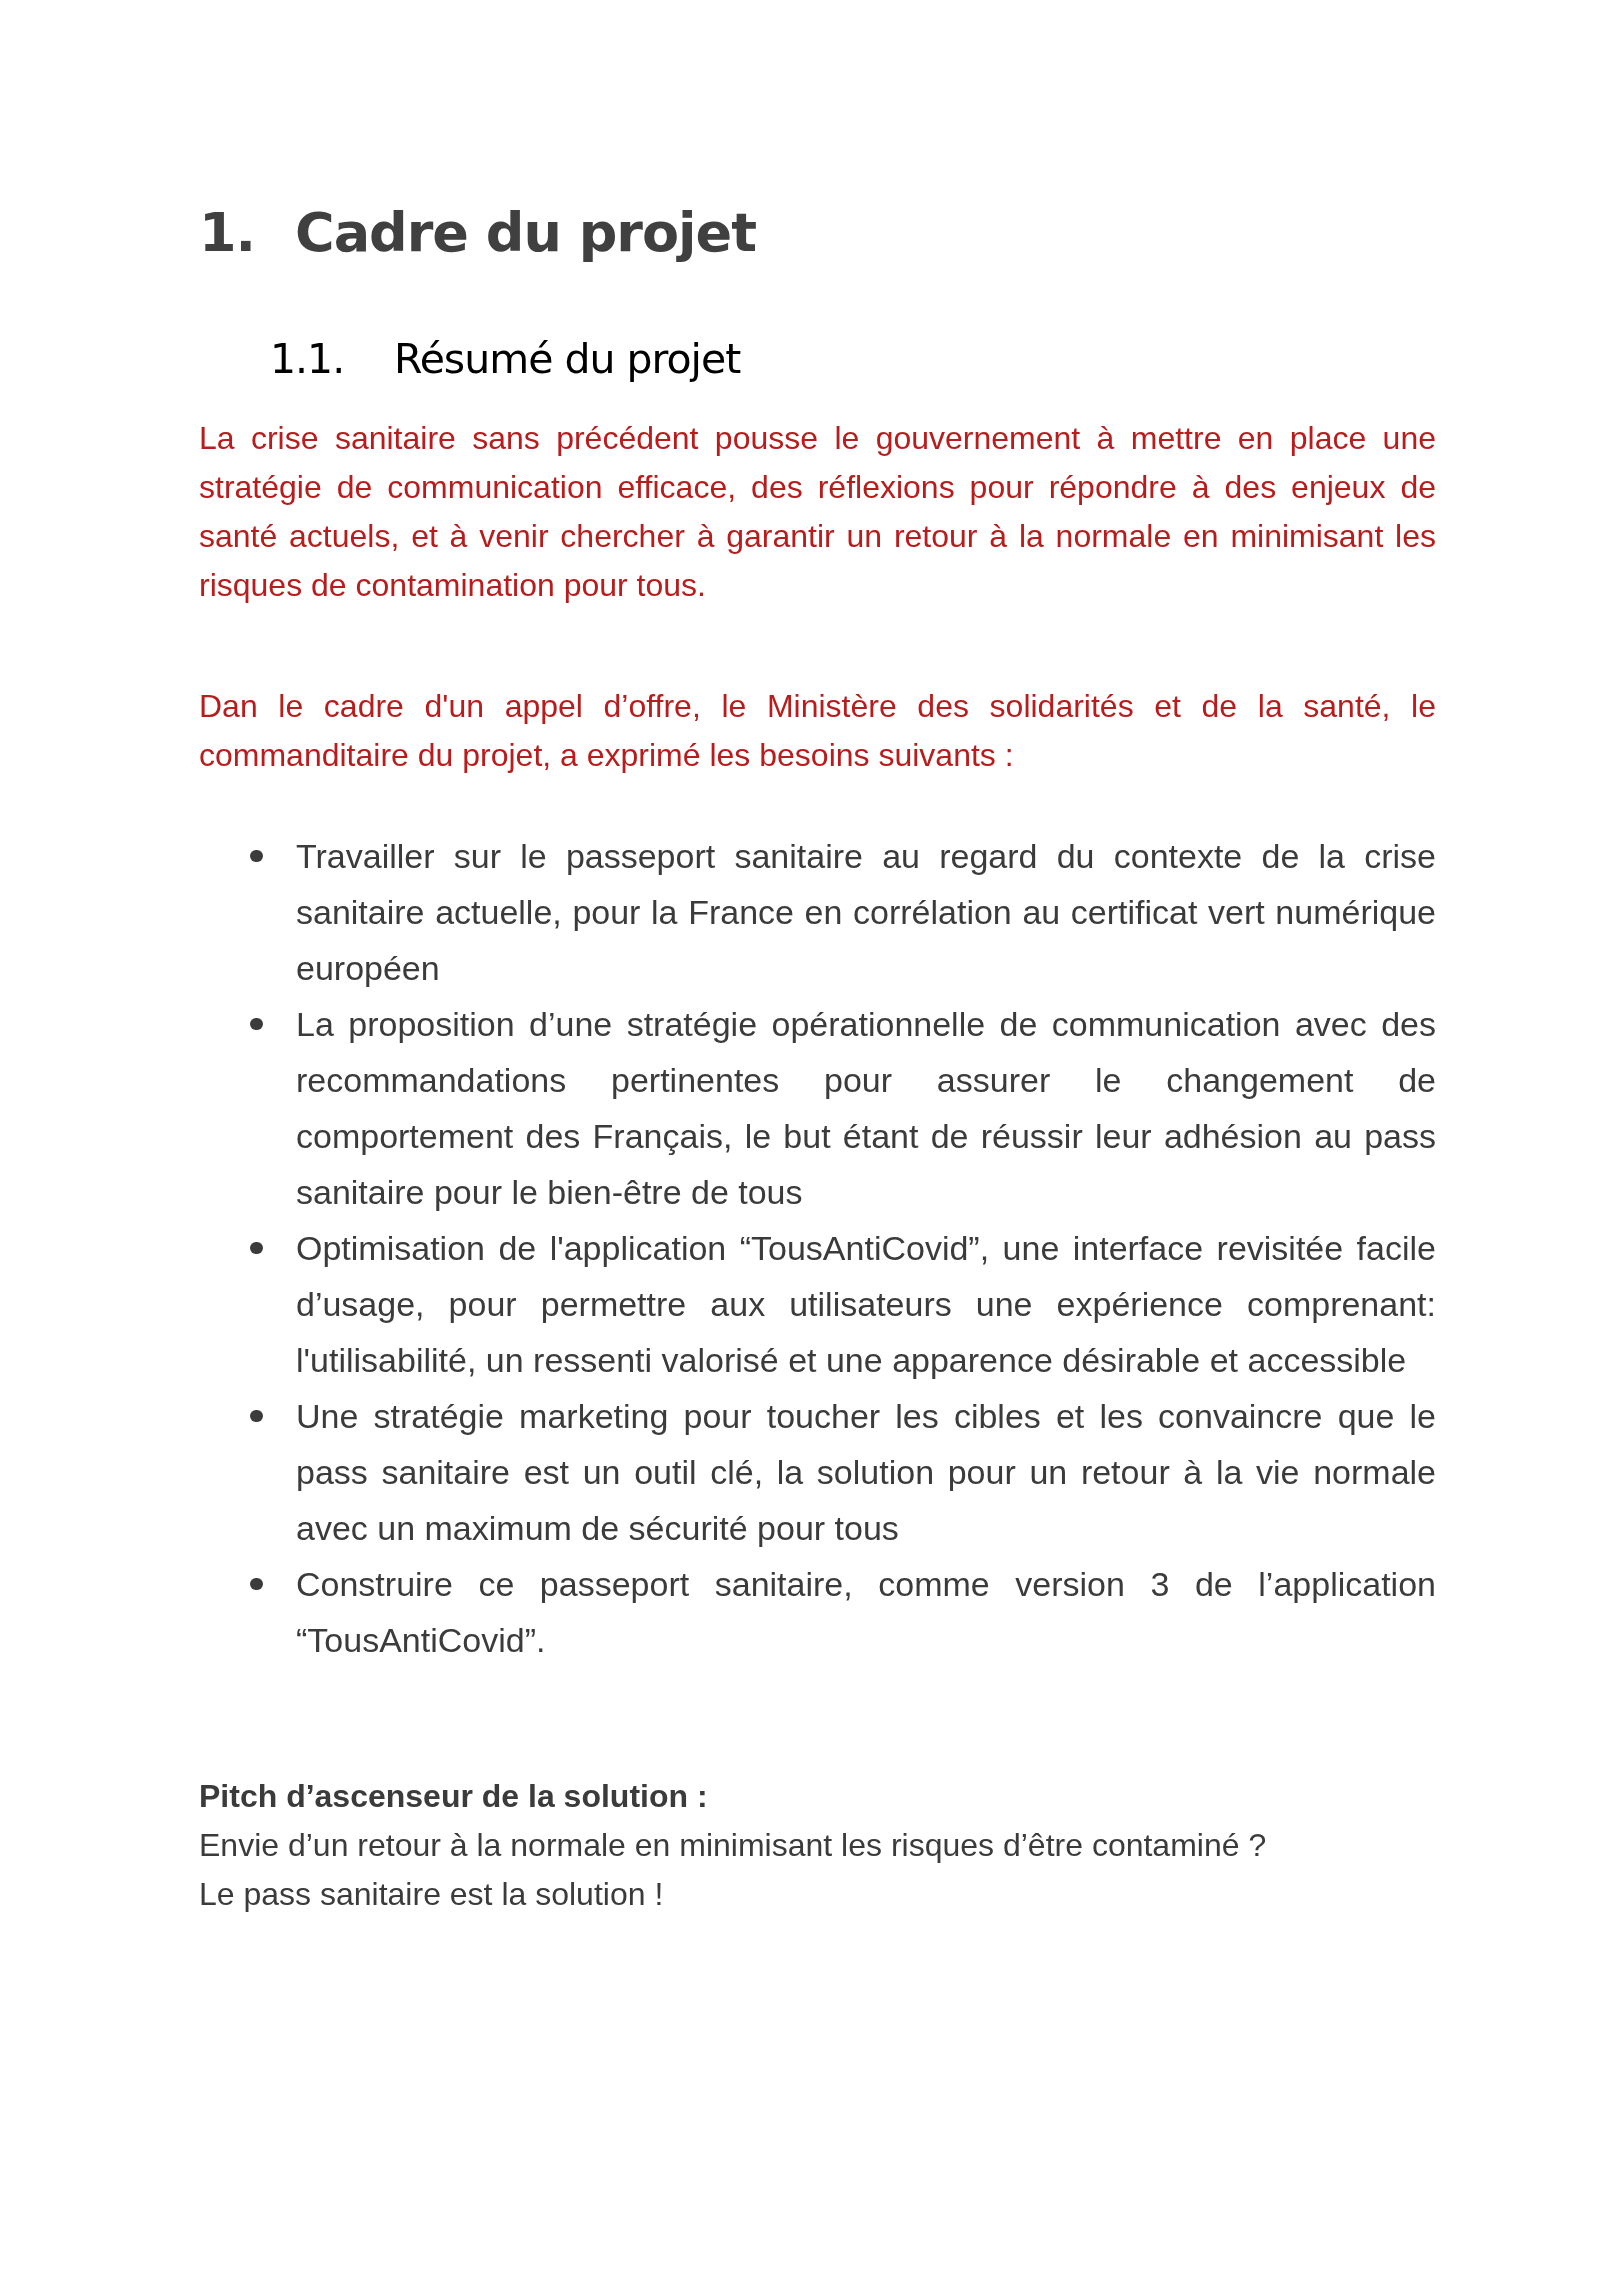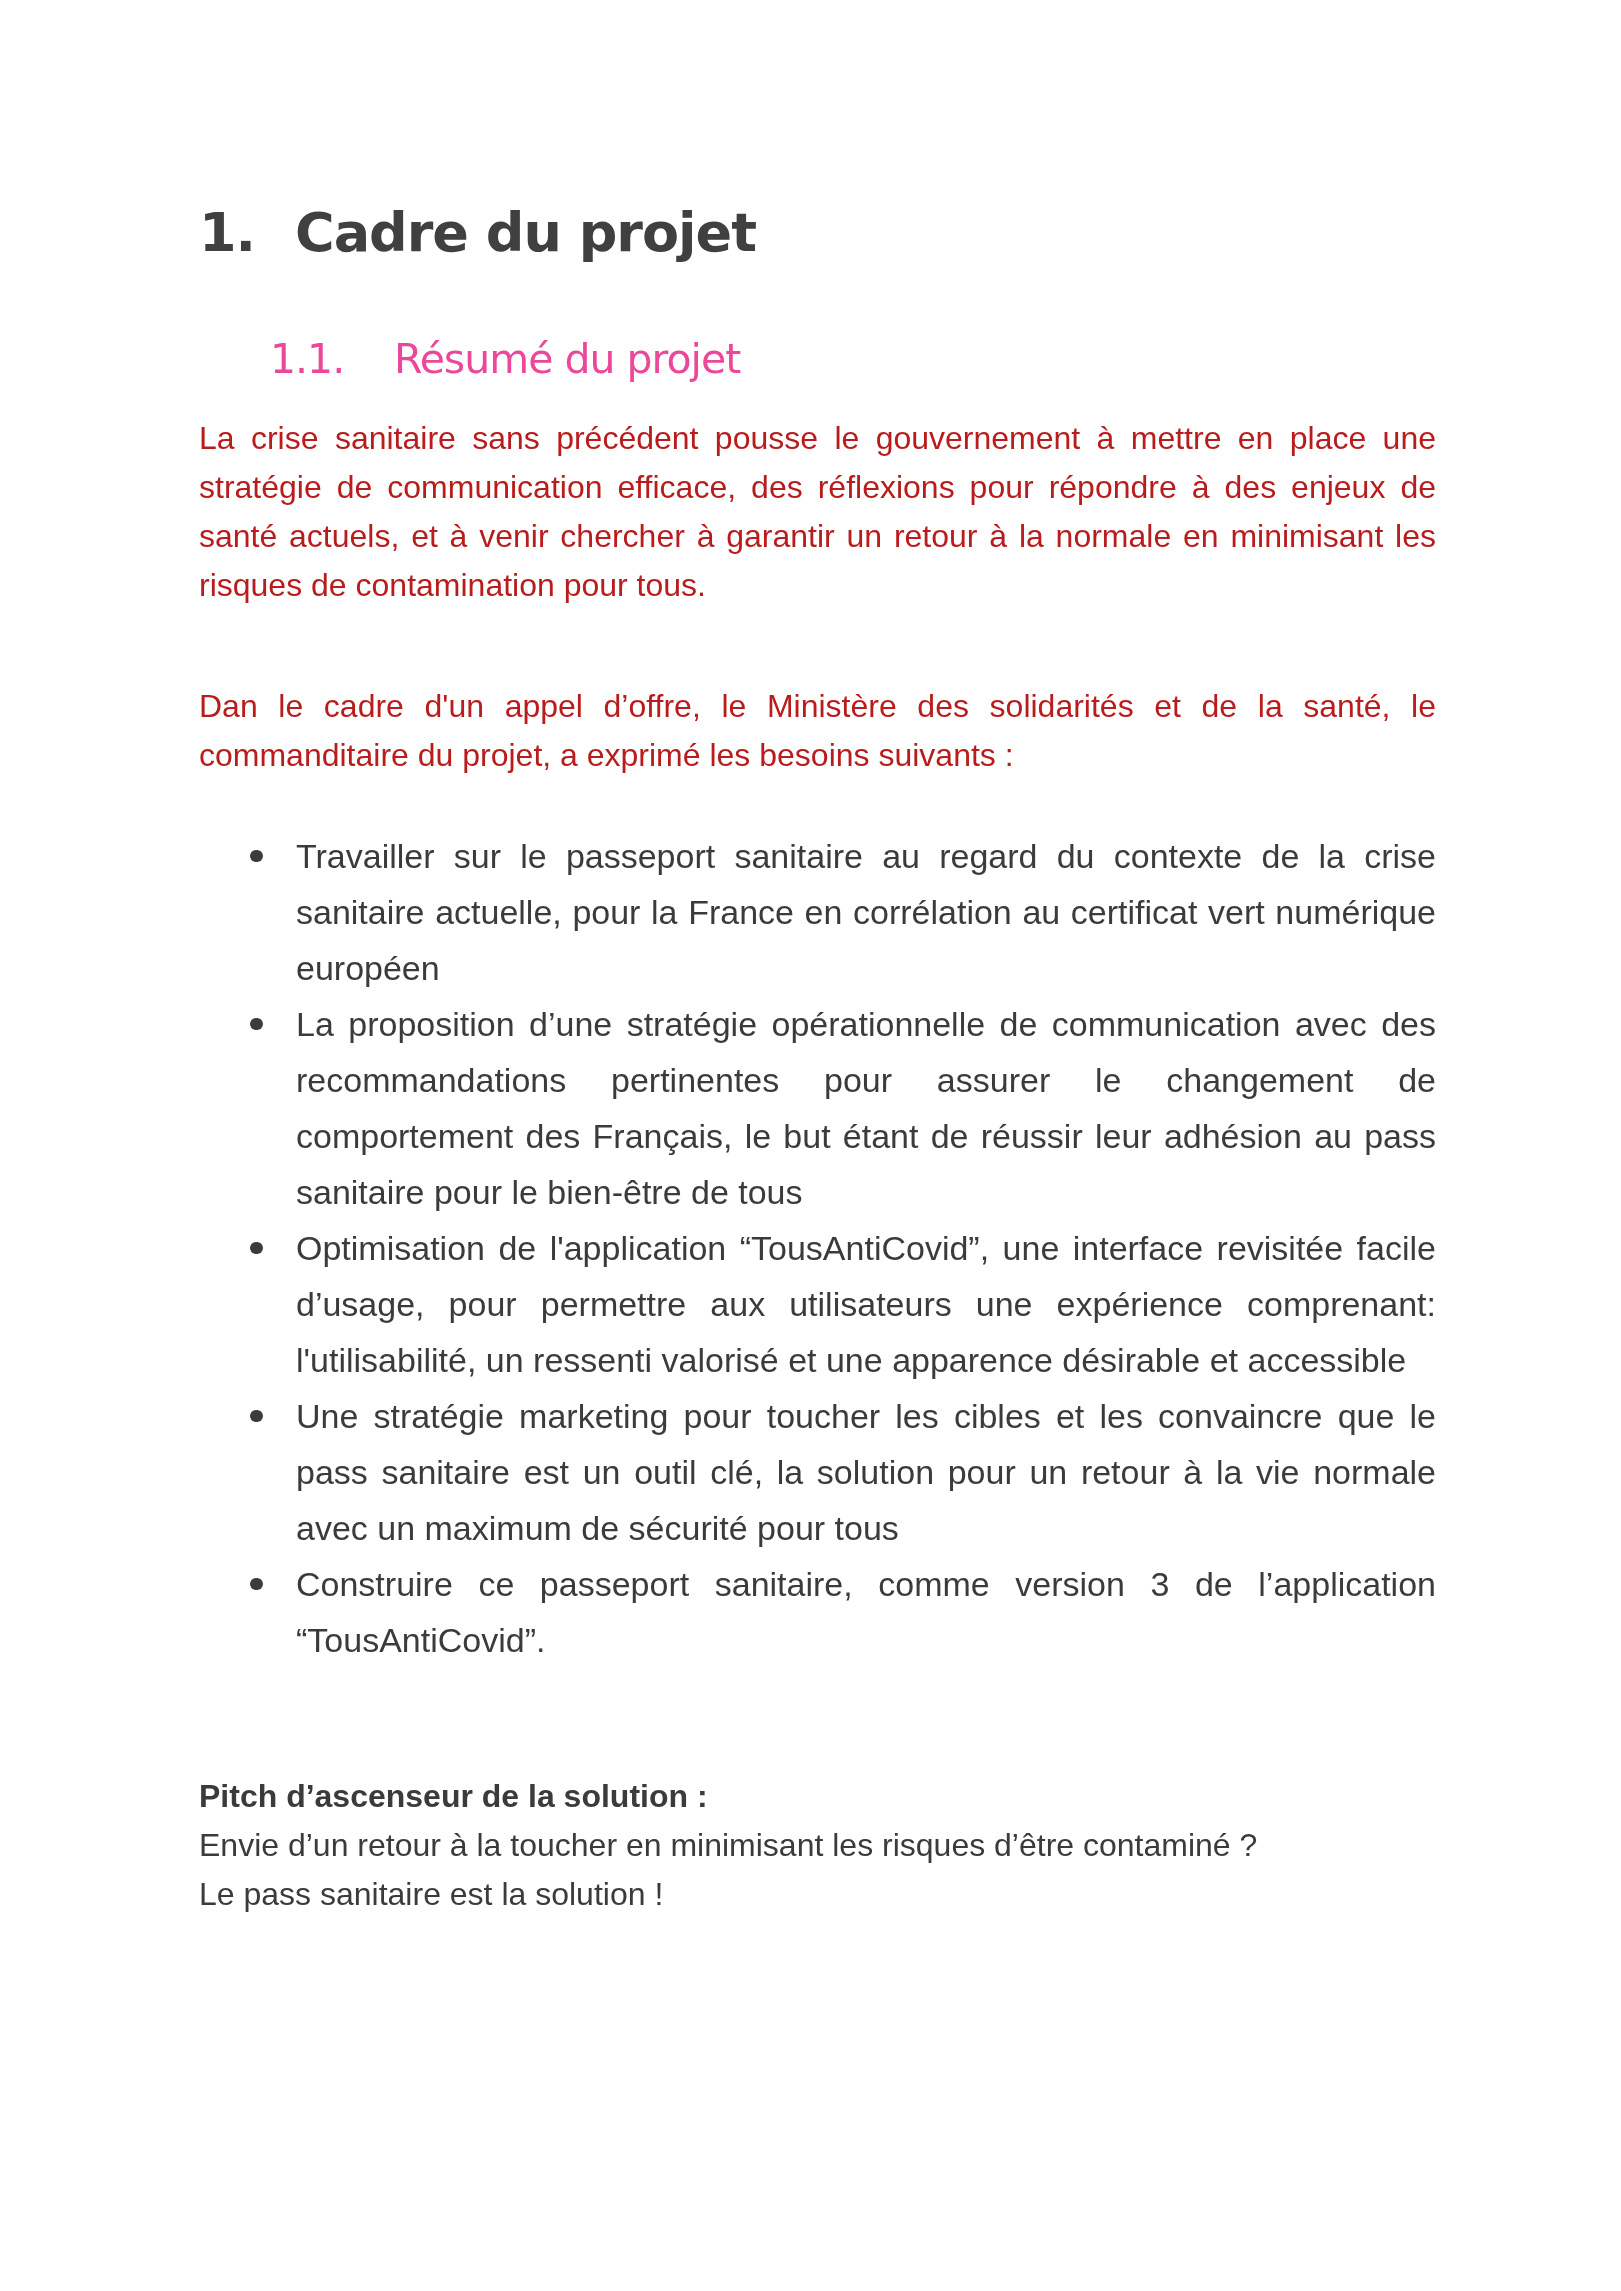--- a/index.html
+++ b/index.html
@@ -1,20 +1,20 @@
 <!DOCTYPE html>
 <html><head>
 <meta charset="utf-8">
 <style>
   html, body { margin:0; padding:0; background:#ffffff; }
   body { width:1621px; height:2292px; position:relative; overflow:hidden; color:#3b3b3b; font-family:"Liberation Sans", sans-serif; }
   .page { position:absolute; left:0; top:0; width:1621px; height:2292px; }
   .h1 { position:absolute; left:199px; top:201px; font-size:54px; font-weight:bold; color:#404040; font-family:"DejaVu Sans", sans-serif; letter-spacing:-1px; white-space:nowrap; }
   .h1 .num { display:inline-block; width:96px; }
-  .h2 { position:absolute; left:270px; top:335px; font-size:41px; color:#ec4899; font-family:"DejaVu Sans", sans-serif; letter-spacing:-1px; white-space:nowrap; }
+  .h2 { position:absolute; left:270px; top:335px; font-size:41px; color:#000000; font-family:"DejaVu Sans", sans-serif; letter-spacing:-1px; white-space:nowrap; }
   .h2 .num { display:inline-block; width:124px; }
   .para { position:absolute; left:199px; width:1237px; font-size:32px; line-height:49px; text-align:justify; color:#b91c1c; }
   .p1 { top:414px; }
   .p2 { top:682px; }
   .list { position:absolute; left:199px; top:828px; width:1237px; margin:0; padding:0; list-style:none; }
   .list li { position:relative; padding-left:97px; font-size:34px; line-height:56px; text-align:justify; }
   .list .dot { position:absolute; left:51px; top:21.6px; width:12.7px; height:12.7px; border-radius:50%; background:#3b3b3b; }
   .pitch { position:absolute; left:199px; top:1772px; width:1274px; font-size:32px; line-height:49px; }
   .pitch .title { font-weight:bold; }
 </style>
@@ -35,17 +35,17 @@
   <ul class="list">
     <li><span class="dot"></span><span>Travailler sur le passeport sanitaire au regard du contexte de la crise sanitaire actuelle, pour la France en corrélation au certificat vert numérique européen</span></li>
     <li><span class="dot"></span><span>La proposition d’une stratégie opérationnelle de communication avec des recommandations pertinentes pour assurer le changement de comportement des Français, le but étant de réussir leur adhésion au pass sanitaire pour le bien-être de tous</span></li>
     <li><span class="dot"></span><span>Optimisation de l'application “TousAntiCovid”, une interface revisitée facile d’usage, pour permettre aux utilisateurs une expérience comprenant: l'utilisabilité, un ressenti valorisé et une apparence désirable et accessible</span></li>
     <li><span class="dot"></span><span>Une stratégie marketing pour toucher les cibles et les convaincre que le pass sanitaire est un outil clé, la solution pour un retour à la vie normale avec un maximum de sécurité pour tous</span></li>
     <li><span class="dot"></span><span>Construire ce passeport sanitaire, comme version 3 de l’application “TousAntiCovid”.</span></li>
   </ul>
 
   <div class="pitch">
     <div class="title">Pitch d’ascenseur de la solution :</div>
-    <div>Envie d’un retour à la toucher en minimisant les risques d’être contaminé  ?</div>
+    <div>Envie d’un retour à la normale en minimisant les risques d’être contaminé  ?</div>
     <div>Le pass sanitaire est la solution !</div>
   </div>
 </div>
 
 
 </body></html>

